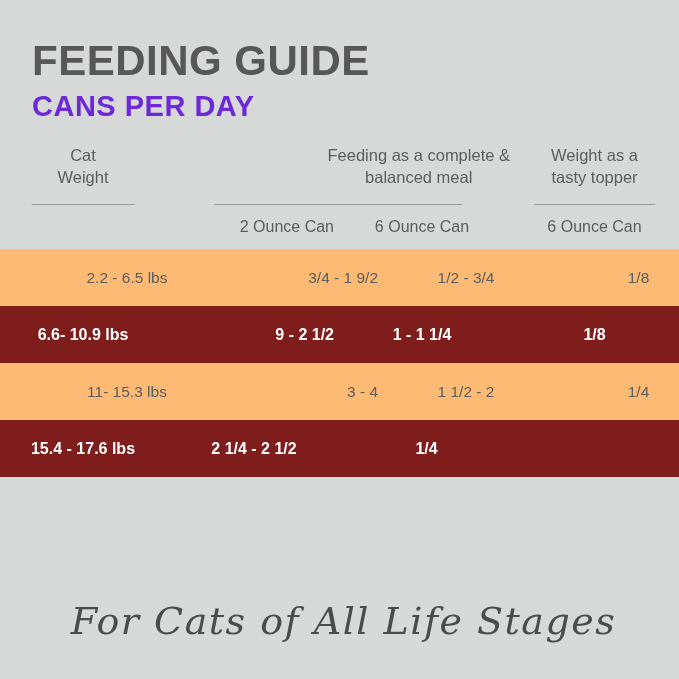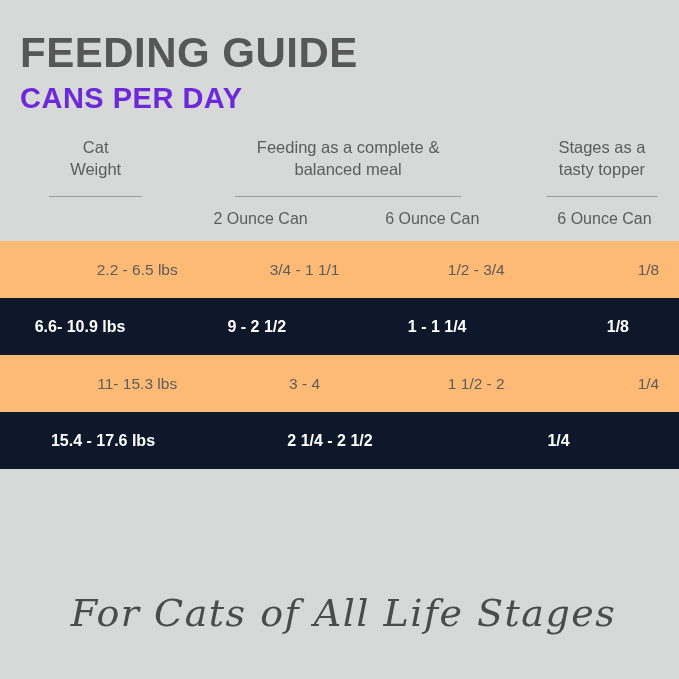--- a/index.html
+++ b/index.html
@@ -16,21 +16,22 @@
   .page {
     position: relative;
     width: 679px;
     height: 679px;
     background: #d7d9d8;
     box-sizing: border-box;
   }
 
   
   .titles {
-    padding: 32px 0 0 20px;
+    padding: 32px 0 0 32px;
+    margin-top: 8px;
   }
   .title-main {
     font-size: 42px;
     font-weight: bold;
     letter-spacing: 0.5px;
     color: #575757;
     line-height: 1.0;
     margin: 0;
     font-stretch: condensed;
   }
@@ -54,24 +55,23 @@
     width: 679px;
   }
   .cell {
     box-sizing: border-box;
     display: flex;
     align-items: center;
     justify-content: center;
     text-align: center;
     color: #575757;
     font-size: 15.5px;
-    margin-left: 20px;
   }
   .c0 { width: 166px; }
-  .c1 { width: 168px; }
+  .c1 { width: 168px; justify-content: flex-end; }
   .c2 { width: 176px; }
   .c3 { width: 169px; }
 
   
   .row-headgroup {
     height: 62px;
   }
   .row-headgroup .cell {
     align-items: flex-start;
     padding-top: 2px;
@@ -109,22 +109,21 @@
 
   
   .row-data {
     height: 57px;
   }
   .row-light {
     background: #fdba74;
     padding-left: 44px;
   }
   .row-dark {
-    background: #0f172a;
-    gap: 36px;
+    background: #7f1d1d;
   }
   .row-dark .cell {
     color: #ffffff;
     font-weight: bold;
     font-size: 16px;
   }
   .row-light .cell {
     color: #5c5c5c;
     font-size: 15.5px;
   }
@@ -166,36 +165,36 @@
         </span>
       </div>
       <div class="cell c1 c-span-meal underline-cell underline-wide" style="width:344px;">
         <span class="head-txt">
           <span>Feeding as a complete &amp;</span><br>
           <span>balanced meal</span>
         </span>
       </div>
       <div class="cell c3 underline-cell underline-wide">
         <span class="head-txt">
-          <span>Stages as a</span><br>
+          <span>Weight as a</span><br>
           <span>tasty topper</span>
         </span>
       </div>
     </div>
 
     <div class="row row-subhead">
       <div class="cell c0"></div>
       <div class="cell c1">2 Ounce Can</div>
       <div class="cell c2">6 Ounce Can</div>
       <div class="cell c3">6 Ounce Can</div>
     </div>
 
     <div class="row row-data row-light">
       <div class="cell c0">2.2 - 6.5 lbs</div>
-      <div class="cell c1">3/4 - 1 1/1</div>
+      <div class="cell c1">3/4 - 1 9/2</div>
       <div class="cell c2">1/2 - 3/4</div>
       <div class="cell c3">1/8</div>
     </div>
 
     <div class="row row-data row-dark">
       <div class="cell c0">6.6- 10.9 lbs</div>
       <div class="cell c1">9 - 2 1/2</div>
       <div class="cell c2">1 - 1 1/4</div>
       <div class="cell c3">1/8</div>
     </div>

